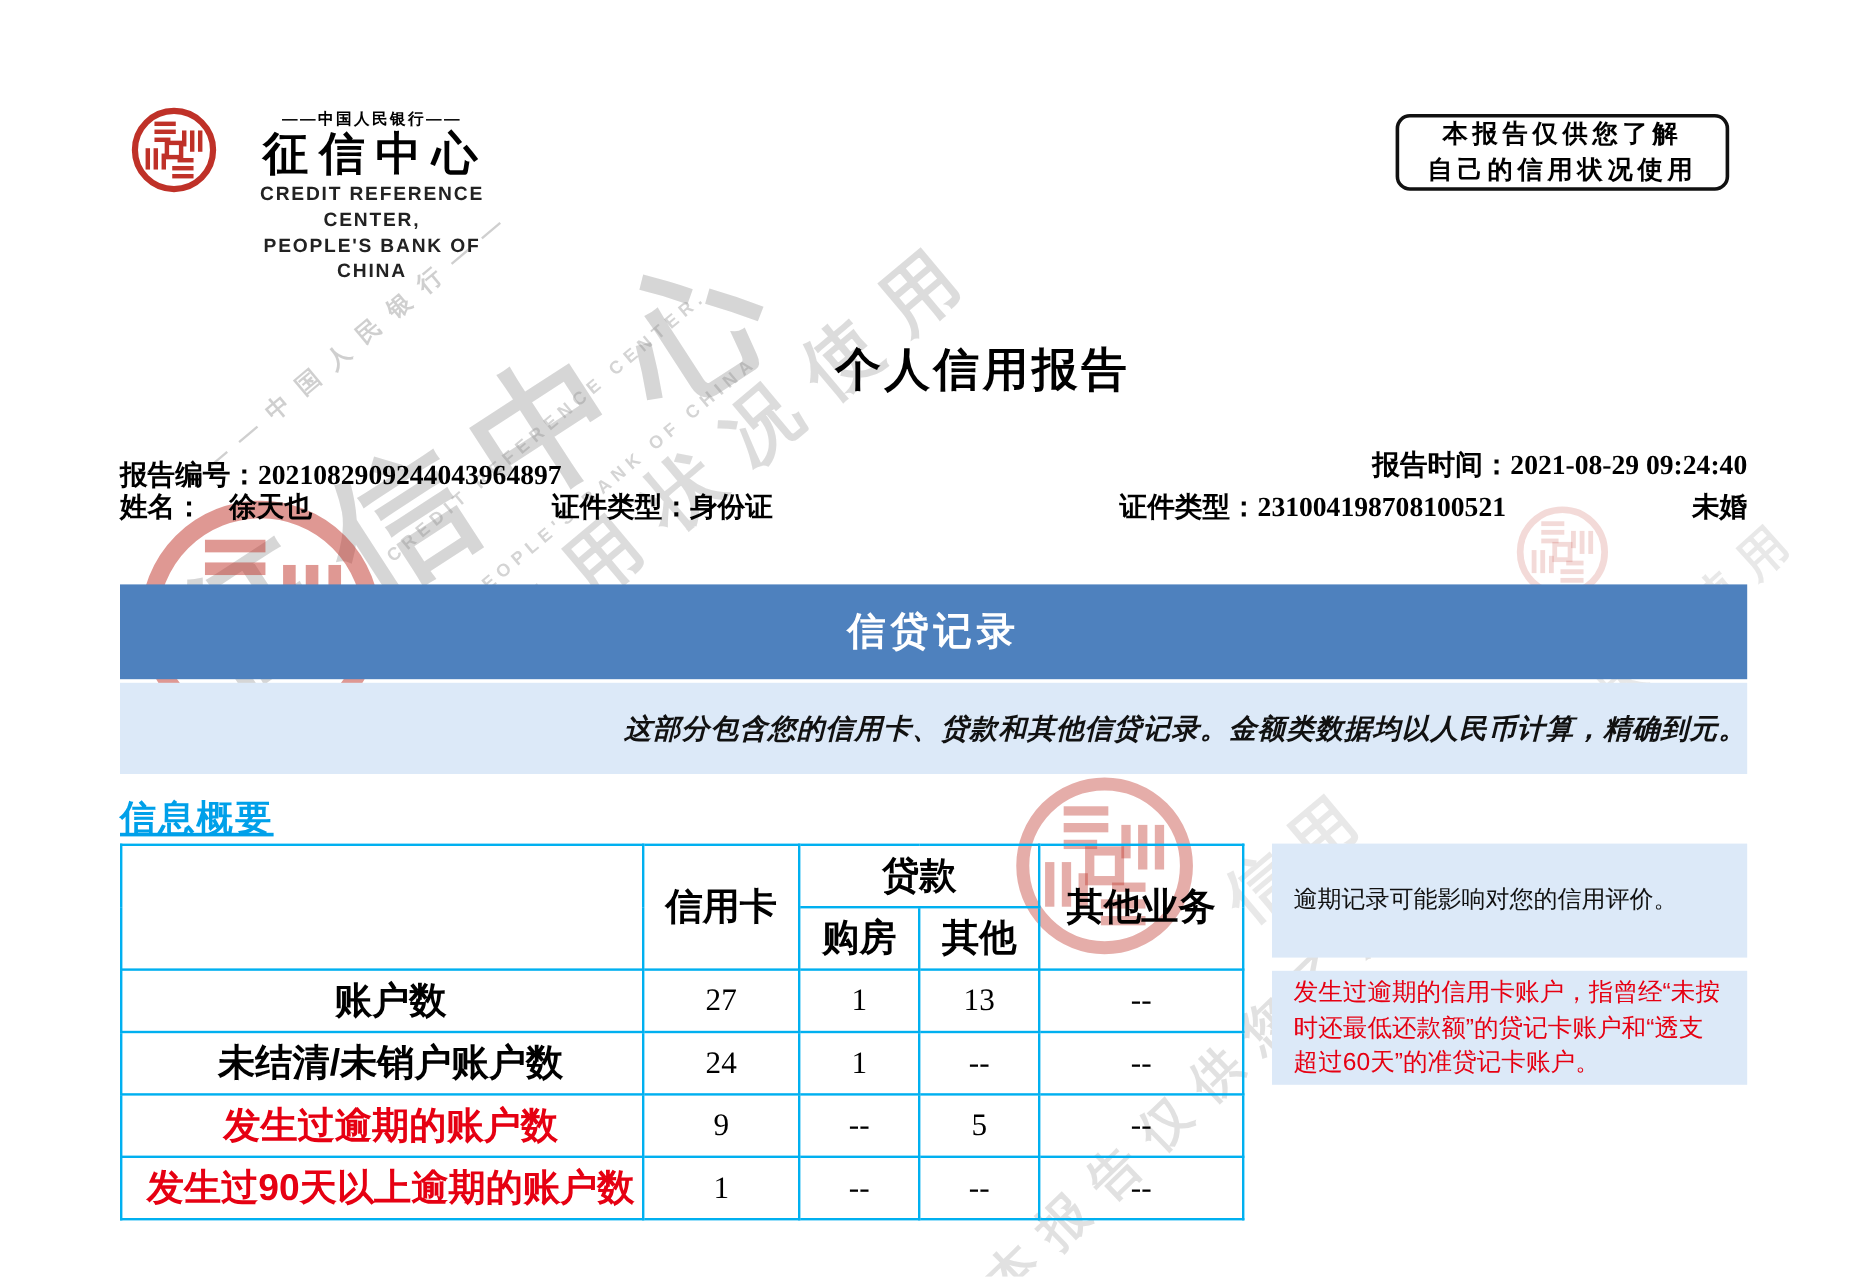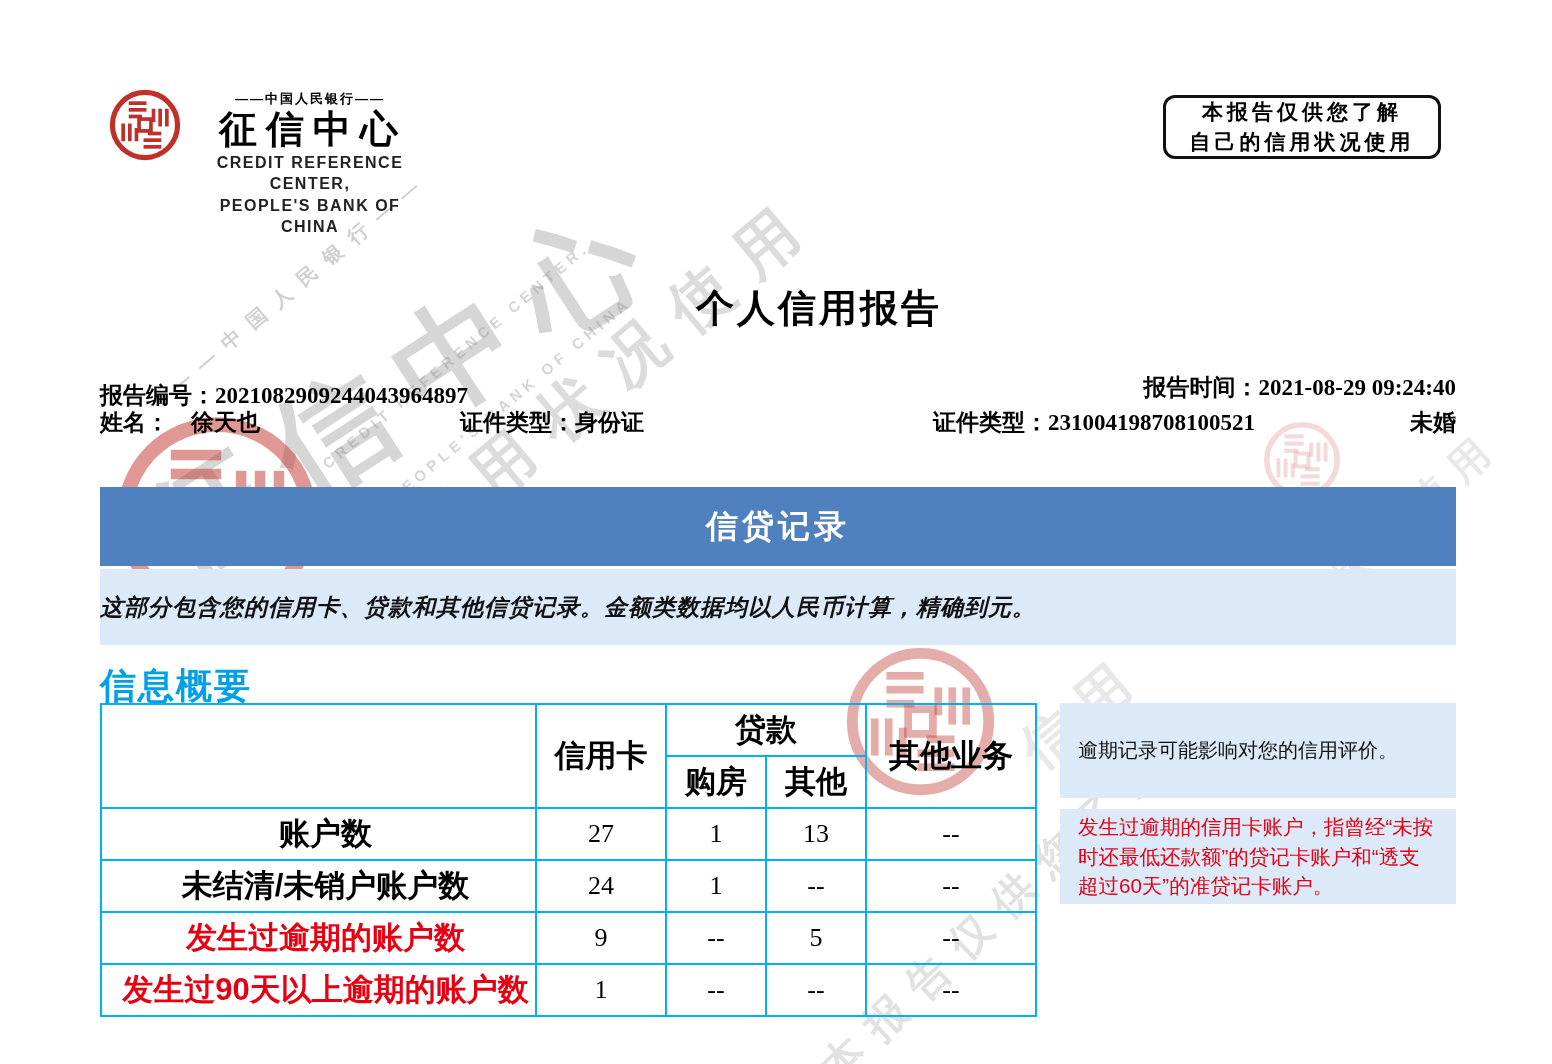--- a/index.html
+++ b/index.html
@@ -47,25 +47,25 @@
   .i3{left:100px;top:407px;}
   .i3 .gap{display:inline-block;width:22px;}
   .i4{left:460px;top:407px;}
   .i5{left:933px;top:407px;}
   .i6{right:96px;top:407px;}
   
   .banner{position:absolute;z-index:1;left:100px;top:487px;width:1356px;height:79px;
          background:#4e81be;display:flex;align-items:center;justify-content:center;}
   .banner span{color:#fff;font-size:32px;font-weight:bold;letter-spacing:4px;}
   .band{position:absolute;z-index:1;left:100px;top:569px;width:1356px;height:76px;
-         background:#dce9f8;display:flex;align-items:center;justify-content:flex-start;}
+         background:#dce9f8;display:flex;align-items:center;justify-content:flex-end;}
   .band span{font-size:23px;font-weight:bold;font-style:italic;letter-spacing:1px;color:#111;}
   
-  .sum-head{position:absolute;z-index:1;left:100px;top:662px;font-size:36px;font-weight:bold;
-         color:#00a0e9;letter-spacing:2px;}
+  .sum-head{position:absolute;z-index:1;left:100px;top:662px;font-size:30px;font-weight:bold;
+         color:#00a0e9;letter-spacing:2px;text-decoration:underline;}
   table.sum{position:absolute;z-index:1;left:100px;top:703px;border-collapse:collapse;
          table-layout:fixed;background:transparent;}
   table.sum td{border:2px solid #00b0f0;text-align:center;vertical-align:middle;
          font-size:31px;font-weight:bold;padding:0;height:50px;}
   table.sum td.lbl{text-align:center;padding-left:14px;}
   table.sum td.val{font-family:"Liberation Serif","DejaVu Serif",serif;font-weight:normal;
          font-size:26px;}
   table.sum tr.alert td.lbl{color:#e60012;}
   
   .notes{position:absolute;z-index:1;left:1060px;top:703px;width:396px;display:flex;

